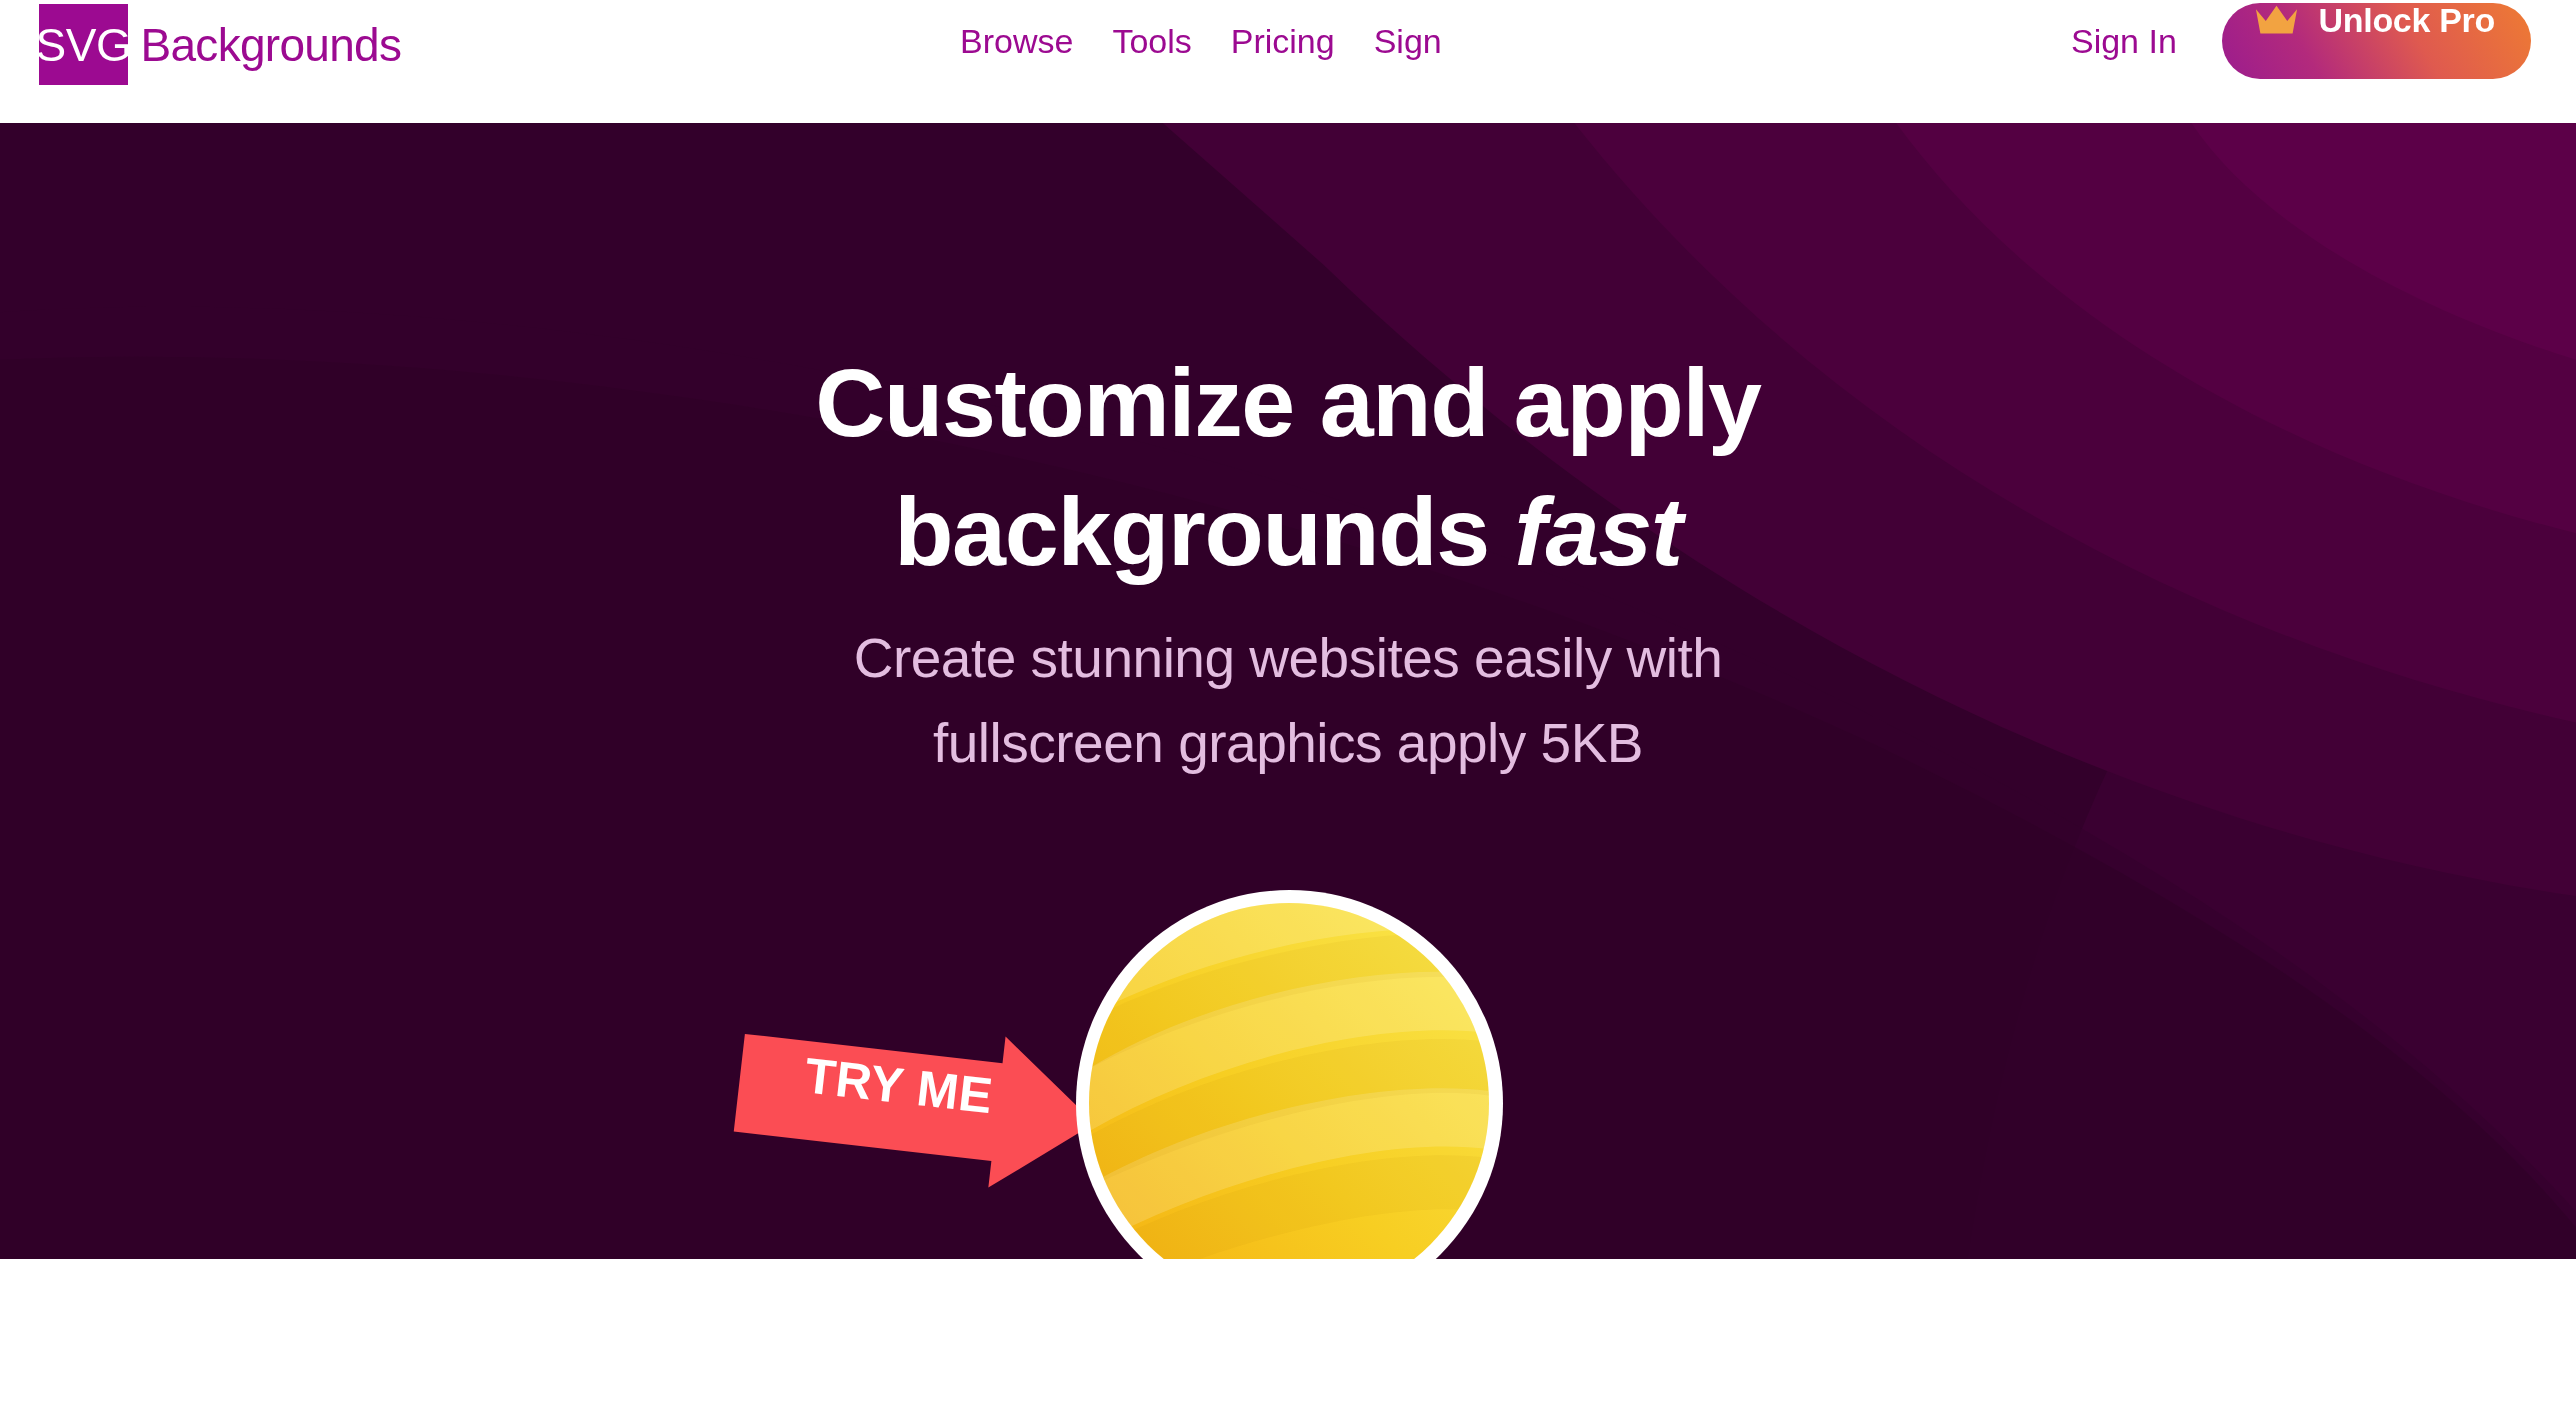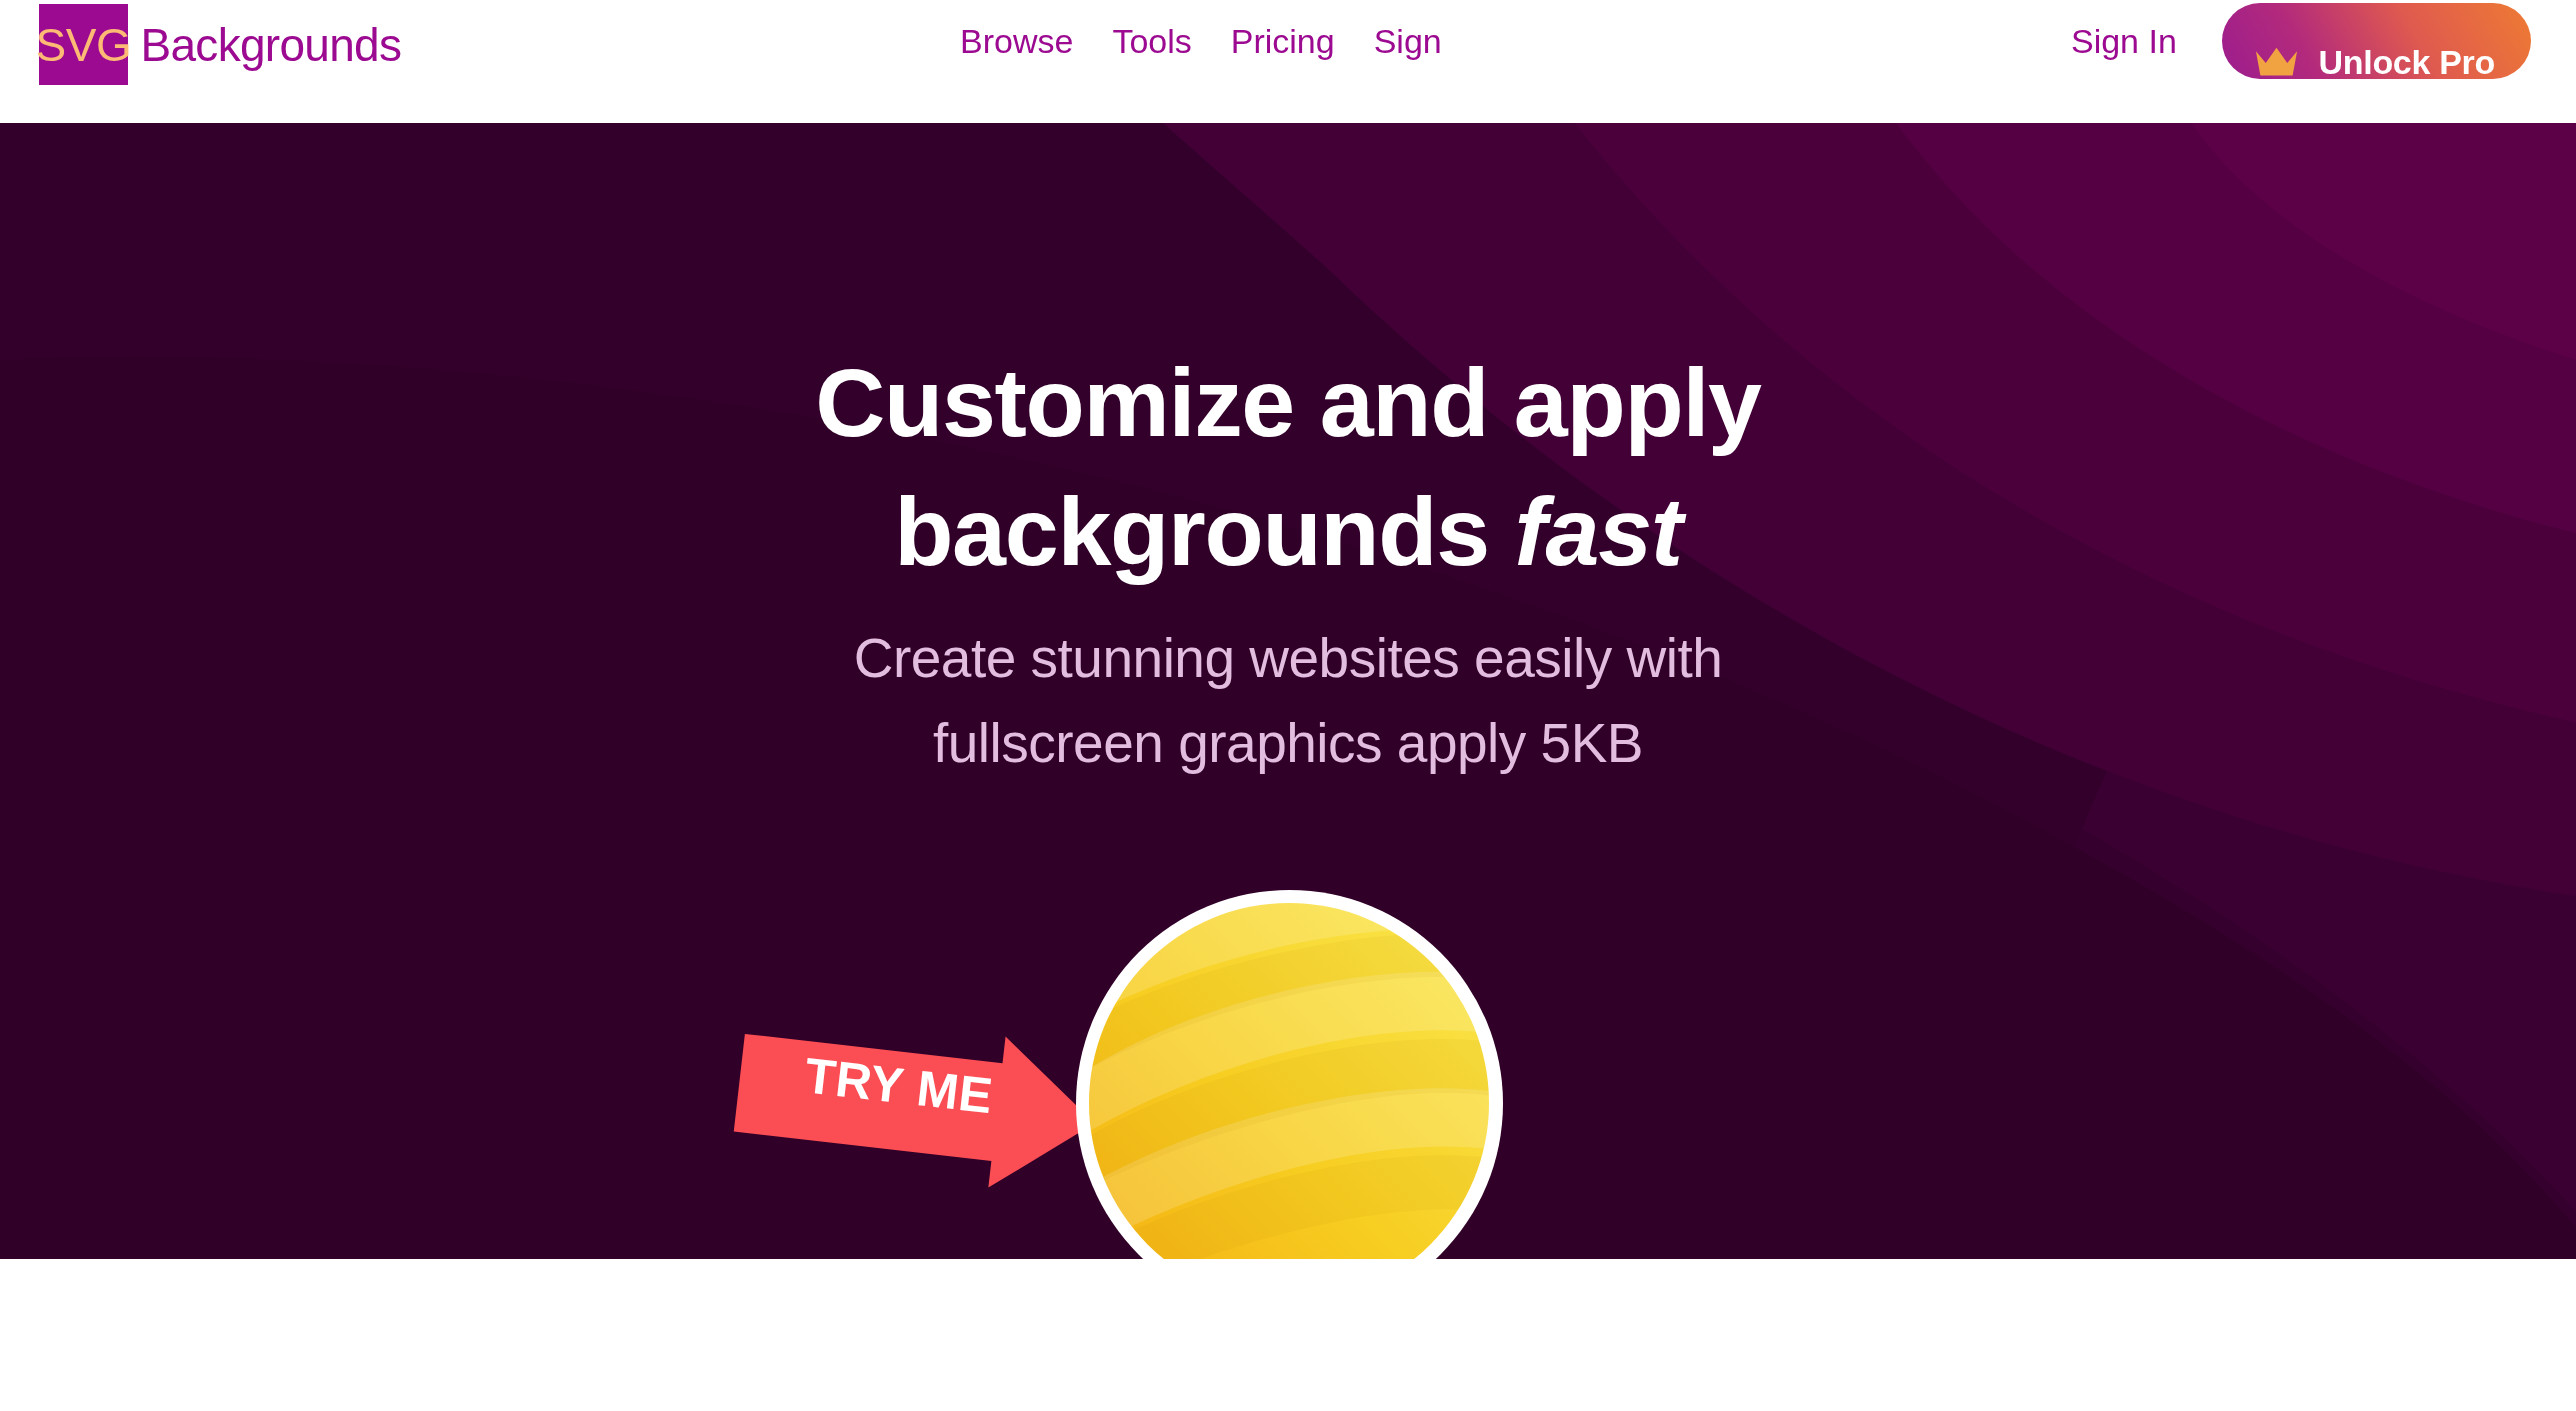--- a/index.html
+++ b/index.html
@@ -44,21 +44,21 @@
   }
   .brand-mark {
     width: 89px;
     height: 81px;
     background: #9C0A91;
     display: flex;
     align-items: center;
     justify-content: center;
   }
   .brand-mark-text {
-    color: #fdba74;
+    color: #ffffff;
     font-size: 46px;
     font-weight: 400;
     letter-spacing: -0.4px;
     line-height: 1;
   }
   .brand-word {
     color: #9C0A91;
     font-size: 46px;
     font-weight: 400;
     letter-spacing: -0.7px;
@@ -97,21 +97,21 @@
   .signin-link {
     color: #9C0A91;
     font-size: 34px;
     font-weight: 400;
     text-decoration: none;
     white-space: nowrap;
     line-height: 1;
   }
   .pro-button {
     display: flex;
-    align-items: flex-end;
+    align-items: flex-start;
     gap: 19.7px;
     height: 76px;
     padding: 0 36px 0 32px;
     border: none;
     border-radius: 41px;
     background: linear-gradient(60deg, #9B1C8E 0%, #B32A7C 28%, #DF5A4F 62%, #EE7B33 100%);
     cursor: pointer;
     font-family: inherit;
   }
   .crown-icon {

